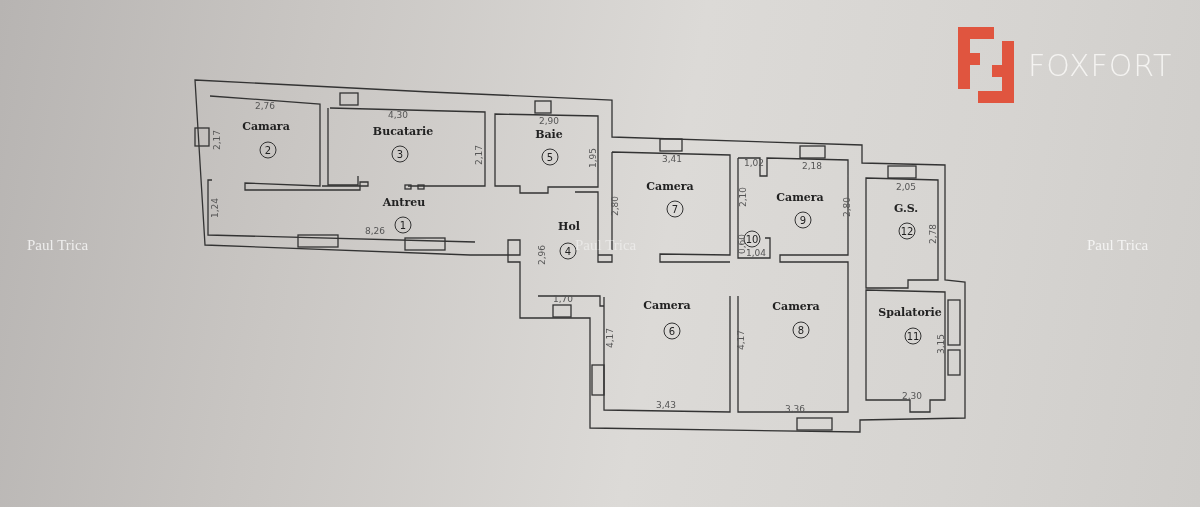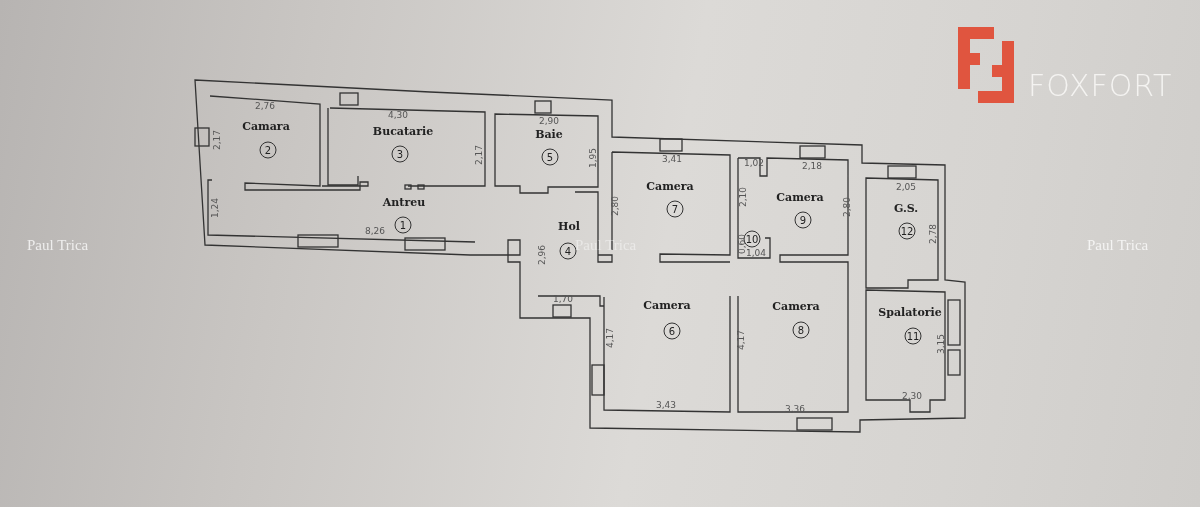--- a/index.html
+++ b/index.html
@@ -6,21 +6,21 @@
   body {
     width: 1200px; height: 507px; overflow: hidden; position: relative;
     background: linear-gradient(100deg, #b7b4b2 0%, #c9c6c3 25%, #dcdad7 55%, #d6d4d1 80%, #cfcdca 100%);
     font-family: "DejaVu Sans", sans-serif;
   }
   .plan { position: absolute; left: 0; top: 0; width: 1200px; height: 507px; }
   .plan text.label { font-family: "DejaVu Serif", serif; font-weight: bold; font-size: 11px; fill: #222; }
   .plan text.dim { font-family: "DejaVu Sans", sans-serif; font-size: 9px; fill: #555; }
   .plan text.num { font-family: "DejaVu Sans", sans-serif; font-size: 10px; fill: #222; }
   .wm { position: absolute; font-family: Liberation Serif, serif; font-size: 15px; color: rgba(255,255,255,0.75); }
-  .logo { position: absolute; left: 958px; top: 27px; display: flex; align-items: flex-end; }
+  .logo { position: absolute; left: 958px; top: 27px; display: flex; align-items: center; }
   .logo-mark { width: 56px; height: 76px; position: relative; }
   .logo-text { margin-left: 14px; font-family: "DejaVu Sans", sans-serif; font-size: 30px; color: #f4f3f1; letter-spacing: 1px; font-weight: 300; }
 </style>
 </head>
 <body>
 
 <svg class="plan" viewBox="0 0 1200 507" xmlns="http://www.w3.org/2000/svg">
   <g fill="none" stroke="#333" stroke-width="1.3">
 
     <path d="M195 80 L430 92 L612 100 L612 137 L862 145 L862 163 L945 165 L945 280 L965 282 L965 418 L860 420 L860 432 L590 428 L590 318 L520 318 L520 262 L508 262 L508 240 L520 240 L520 255 L470 255 L205 245 Z"></path>

